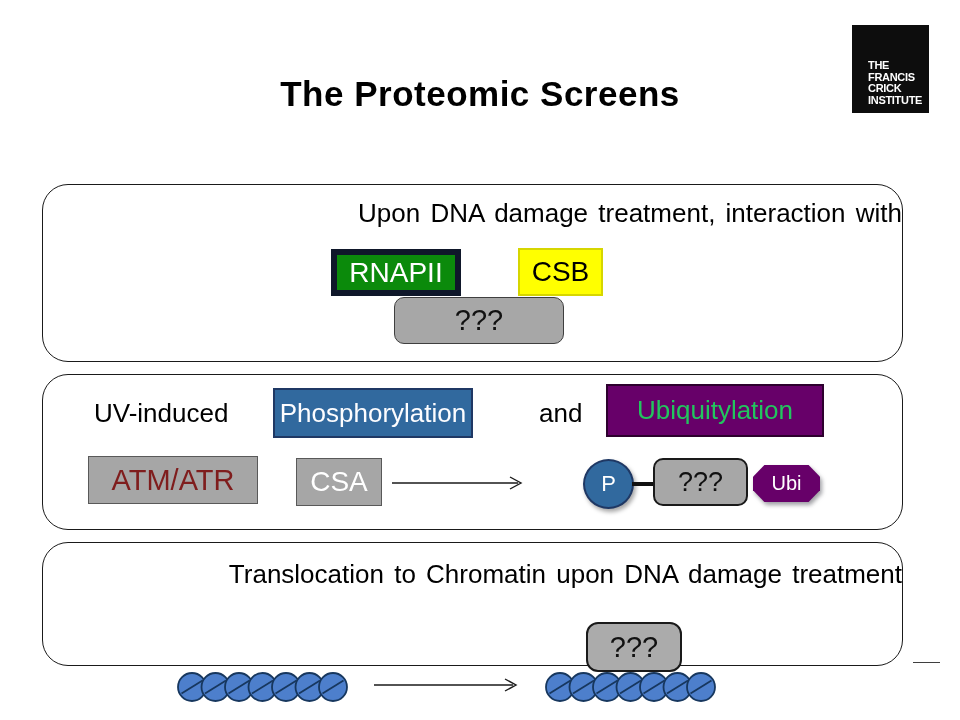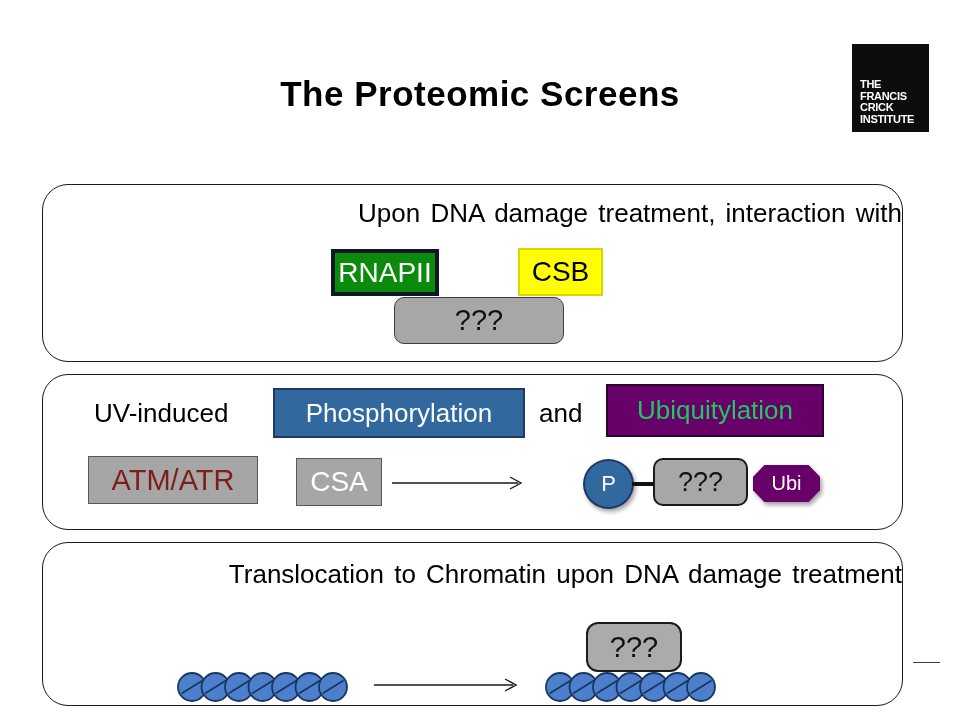--- a/index.html
+++ b/index.html
@@ -8,40 +8,40 @@
     font-family:"Liberation Sans","DejaVu Sans",sans-serif;color:#000;
   }
   .abs{position:absolute;}
   .flexc{display:flex;align-items:center;justify-content:center;}
 
   
   .title{left:0;right:0;top:74px;text-align:center;font-size:35px;font-weight:700;letter-spacing:.5px;}
 
   
   .logo{left:852px;top:25px;width:77px;height:88px;background:#0d0d0d;
-        display:flex;flex-direction:column;justify-content:flex-end;padding:0 0 7px 8px;box-sizing:border-box;margin-top:19px;}
+        display:flex;flex-direction:column;justify-content:flex-end;padding:0 0 7px 16px;box-sizing:border-box;}
   .logo span{color:#fff;font-weight:700;font-size:11px;line-height:11.5px;letter-spacing:-0.3px;}
 
   
   .panel{background:#fff;border:1.6px solid #1a1a1a;border-radius:26px;box-sizing:border-box;}
   .panel1{left:42px;top:184px;width:861px;height:178px;}
   .panel2{left:42px;top:374px;width:861px;height:156px;}
-  .panel3{left:42px;top:542px;width:861px;height:164px;}
+  .panel3{left:42px;top:542px;width:861px;height:124px;}
 
   .heading{font-size:26px;word-spacing:3px;white-space:nowrap;}
   .heading-center{left:0;right:0;text-align:right;}
 
   
   .box{box-sizing:border-box;white-space:nowrap;}
-  .rnapii{left:288px;top:64px;width:108px;height:47px;background:#0b8a0b;border:4px solid #0f172a;color:#fff;font-size:28px;}
+  .rnapii{left:288px;top:64px;width:130px;height:47px;background:#0b8a0b;border:6px solid #0f172a;color:#fff;font-size:28px;}
   .csb{left:475px;top:63px;width:85px;height:48px;background:#ffff00;border:2px solid #d6d600;color:#000000;font-size:28px;}
   .q1{left:351px;top:112px;width:170px;height:47px;background:#a7a7a7;border:1.6px solid #3f3f3f;border-radius:10px;color:#111;font-size:29px;}
 
   .uvind{left:51px;top:13px;height:50px;font-size:26px;display:flex;align-items:center;}
-  .phospho{left:230px;top:13px;width:252px;height:50px;background:#31699e;border:2px solid #1f3864;color:#fdfdff;font-size:26px;}
+  .phospho{left:230px;top:13px;width:200px;height:50px;background:#31699e;border:2px solid #1f3864;color:#fdfdff;font-size:26px;}
   .andword{left:496px;top:13px;height:50px;font-size:26px;display:flex;align-items:center;}
   .ubiq{left:563px;top:9px;width:218px;height:53px;background:#670069;border:2px solid #2d002e;color:#22c55e;font-size:26px;}
 
   .atm{left:45px;top:81px;width:170px;height:48px;background:#a6a6a6;border:1.2px solid #595959;color:#7f1d1d;font-size:29px;}
   .csa{left:253px;top:83px;width:86px;height:48px;background:#a6a6a6;border:1.2px solid #595959;color:#fff;font-size:28px;}
   .pcircle{left:540px;top:84px;width:51px;height:50px;border-radius:50%;background:#31699e;border:2px solid #1f3864;
            color:#fff;font-size:22px;box-shadow:2px 3px 4px rgba(0,0,0,.35);box-sizing:border-box;}
   .pconnect{left:589px;top:107px;width:23px;height:4px;background:#111;}
   .q2{left:610px;top:83px;width:95px;height:48px;background:#a7a7a7;border:2px solid #1a1a1a;border-radius:10px;color:#111;font-size:27px;}
   .ubiwrap{left:710px;top:90px;filter:drop-shadow(2px 3px 2px rgba(80,80,90,.55));}

